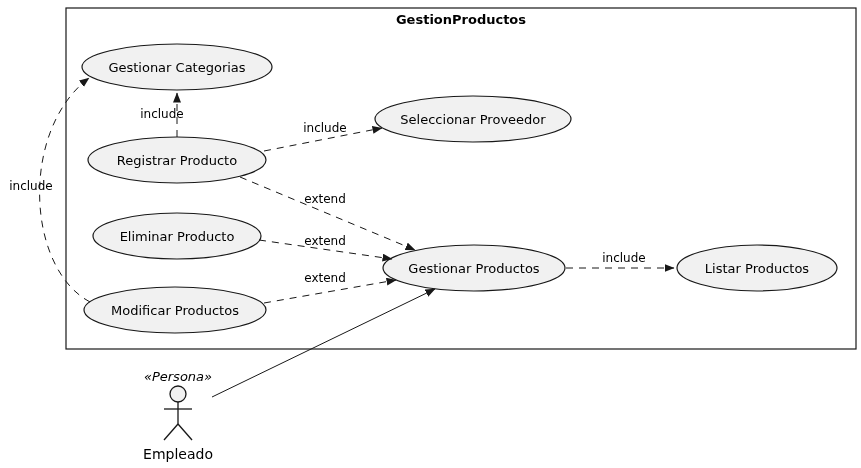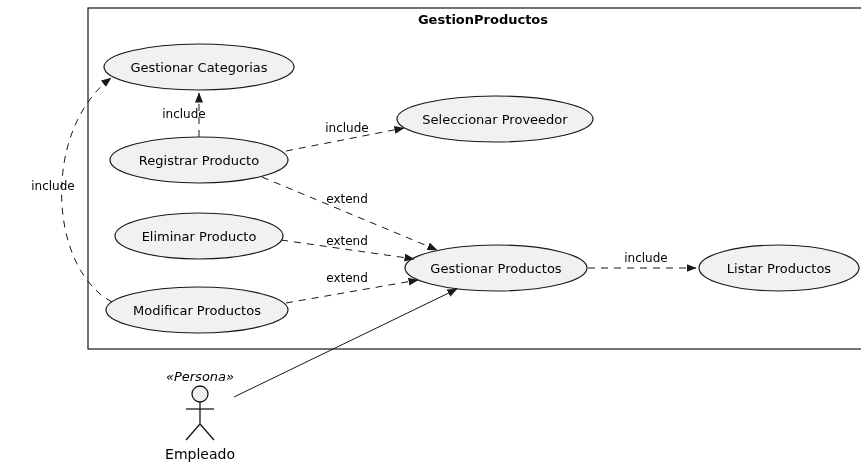--- a/index.html
+++ b/index.html
@@ -4,21 +4,20 @@
 <style>
   html, body {
     margin: 0;
     padding: 0;
     background: #ffffff;
   }
   .diagram-wrap {
     width: 746px;
     height: 468px;
     background: #ffffff;
-    margin-left: 22px;
   }
   svg text {
     font-family: "DejaVu Sans", "Liberation Sans", sans-serif;
     font-size: 13px;
     fill: #000000;
   }
   .title {
     font-weight: bold;
     text-anchor: middle;
   }

